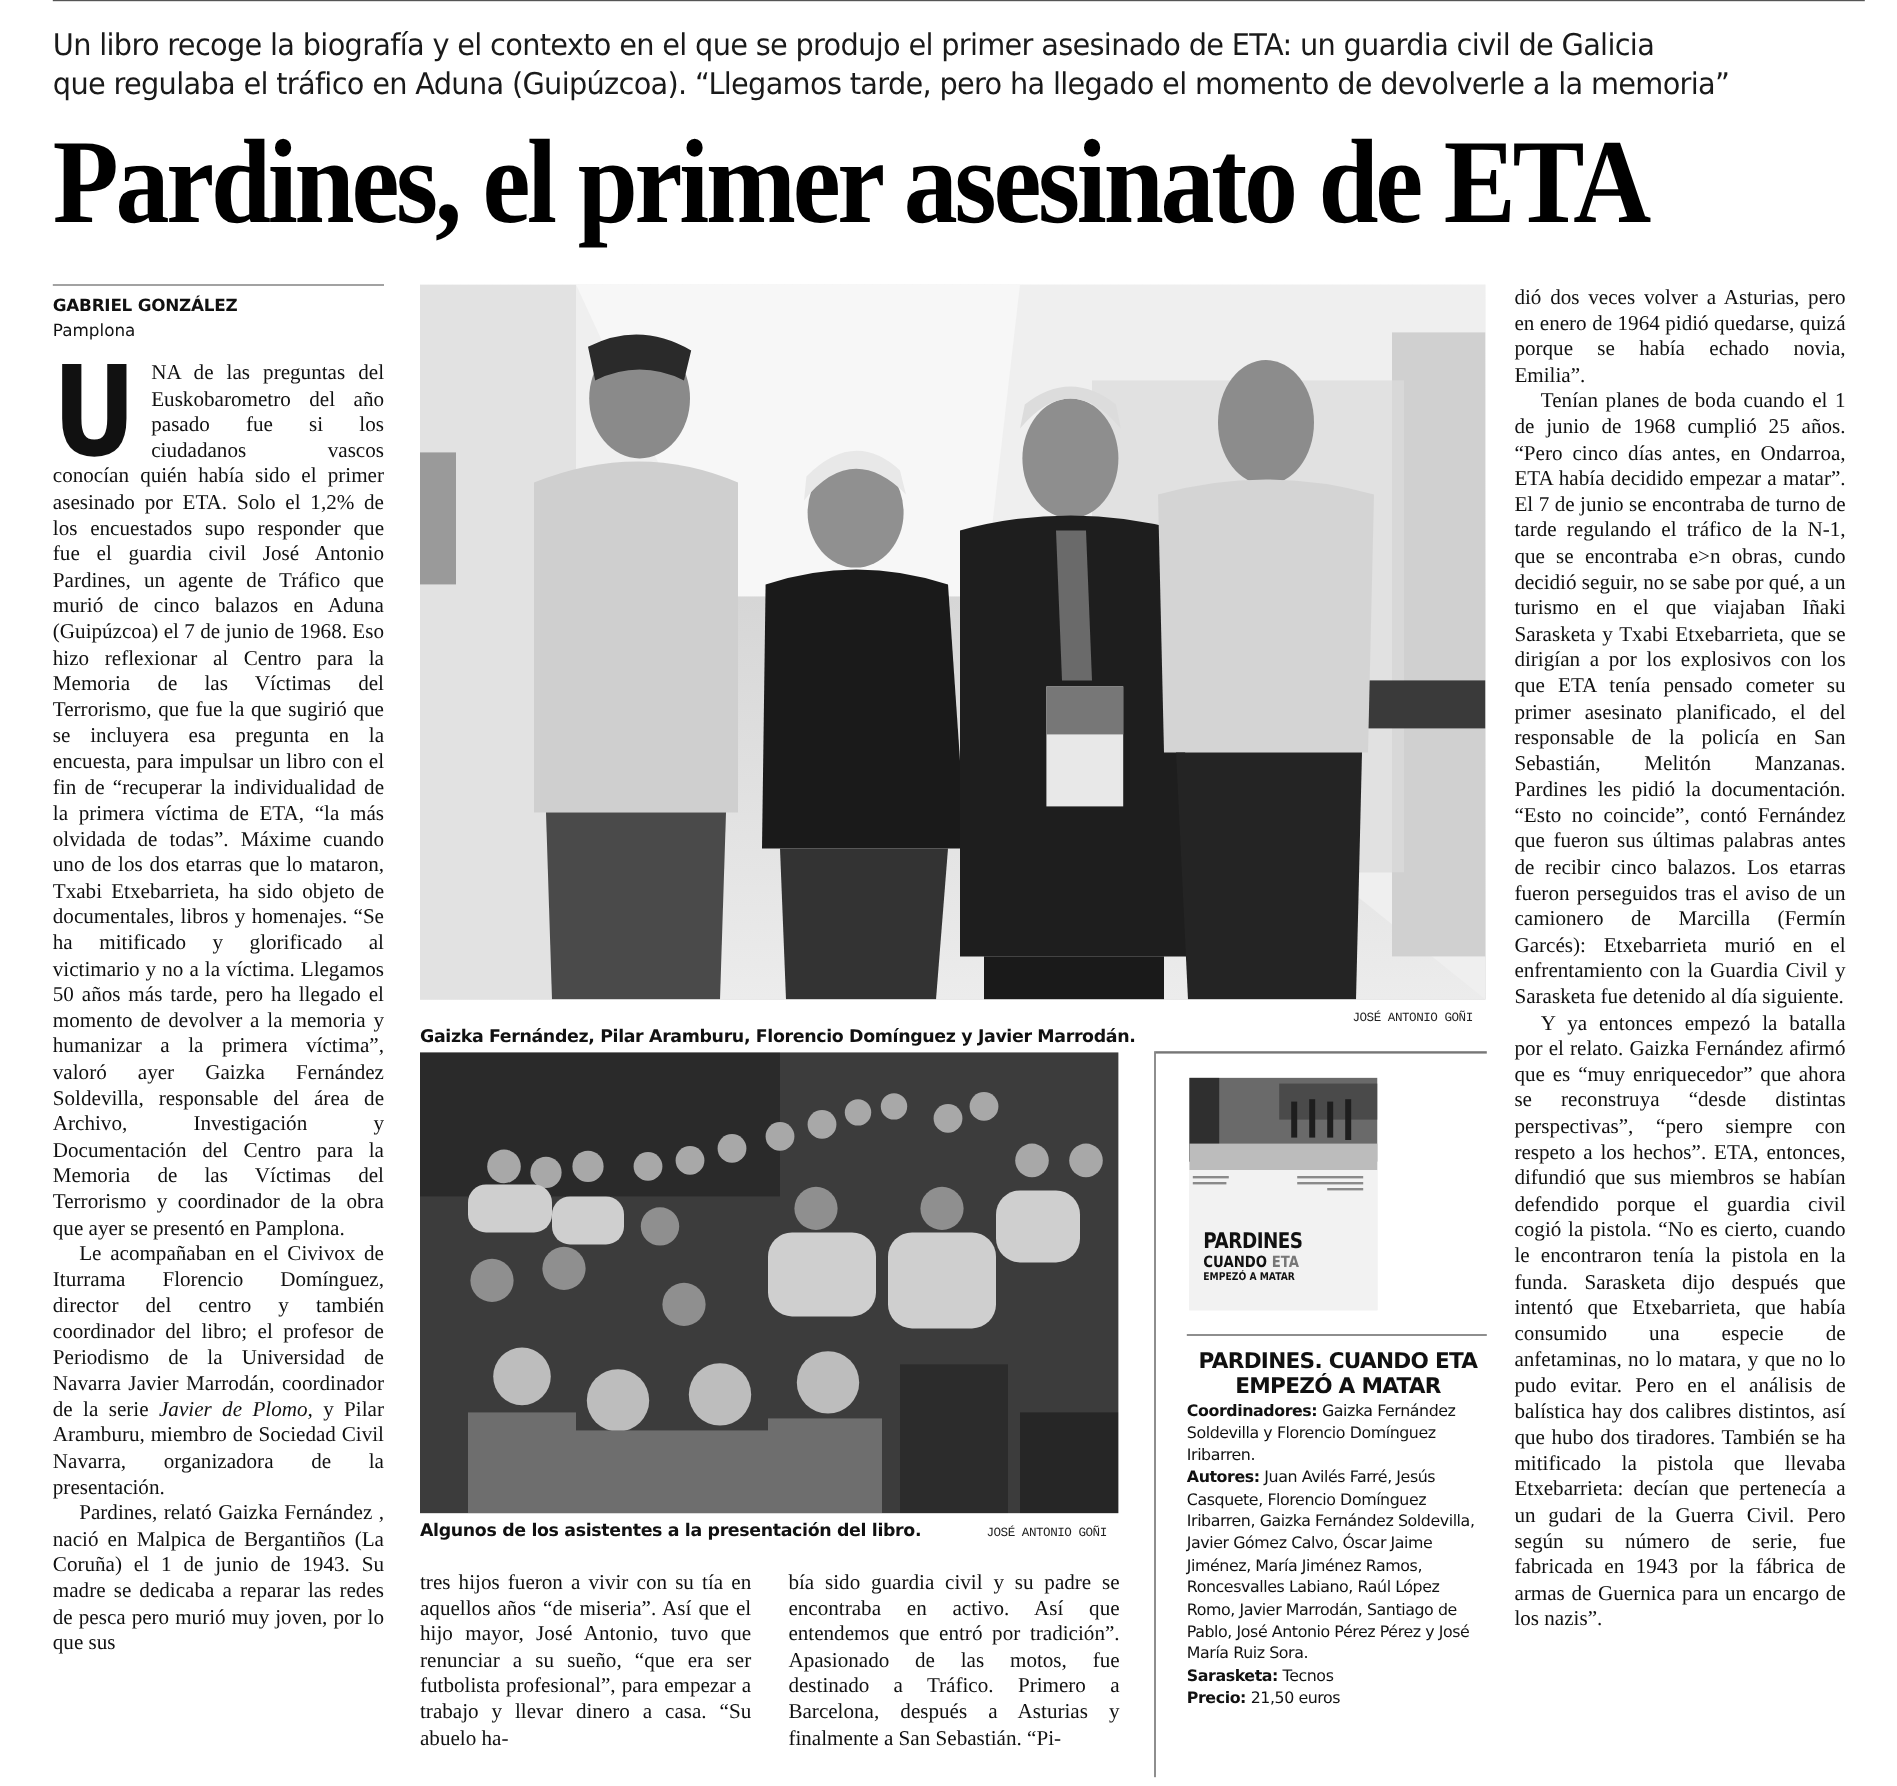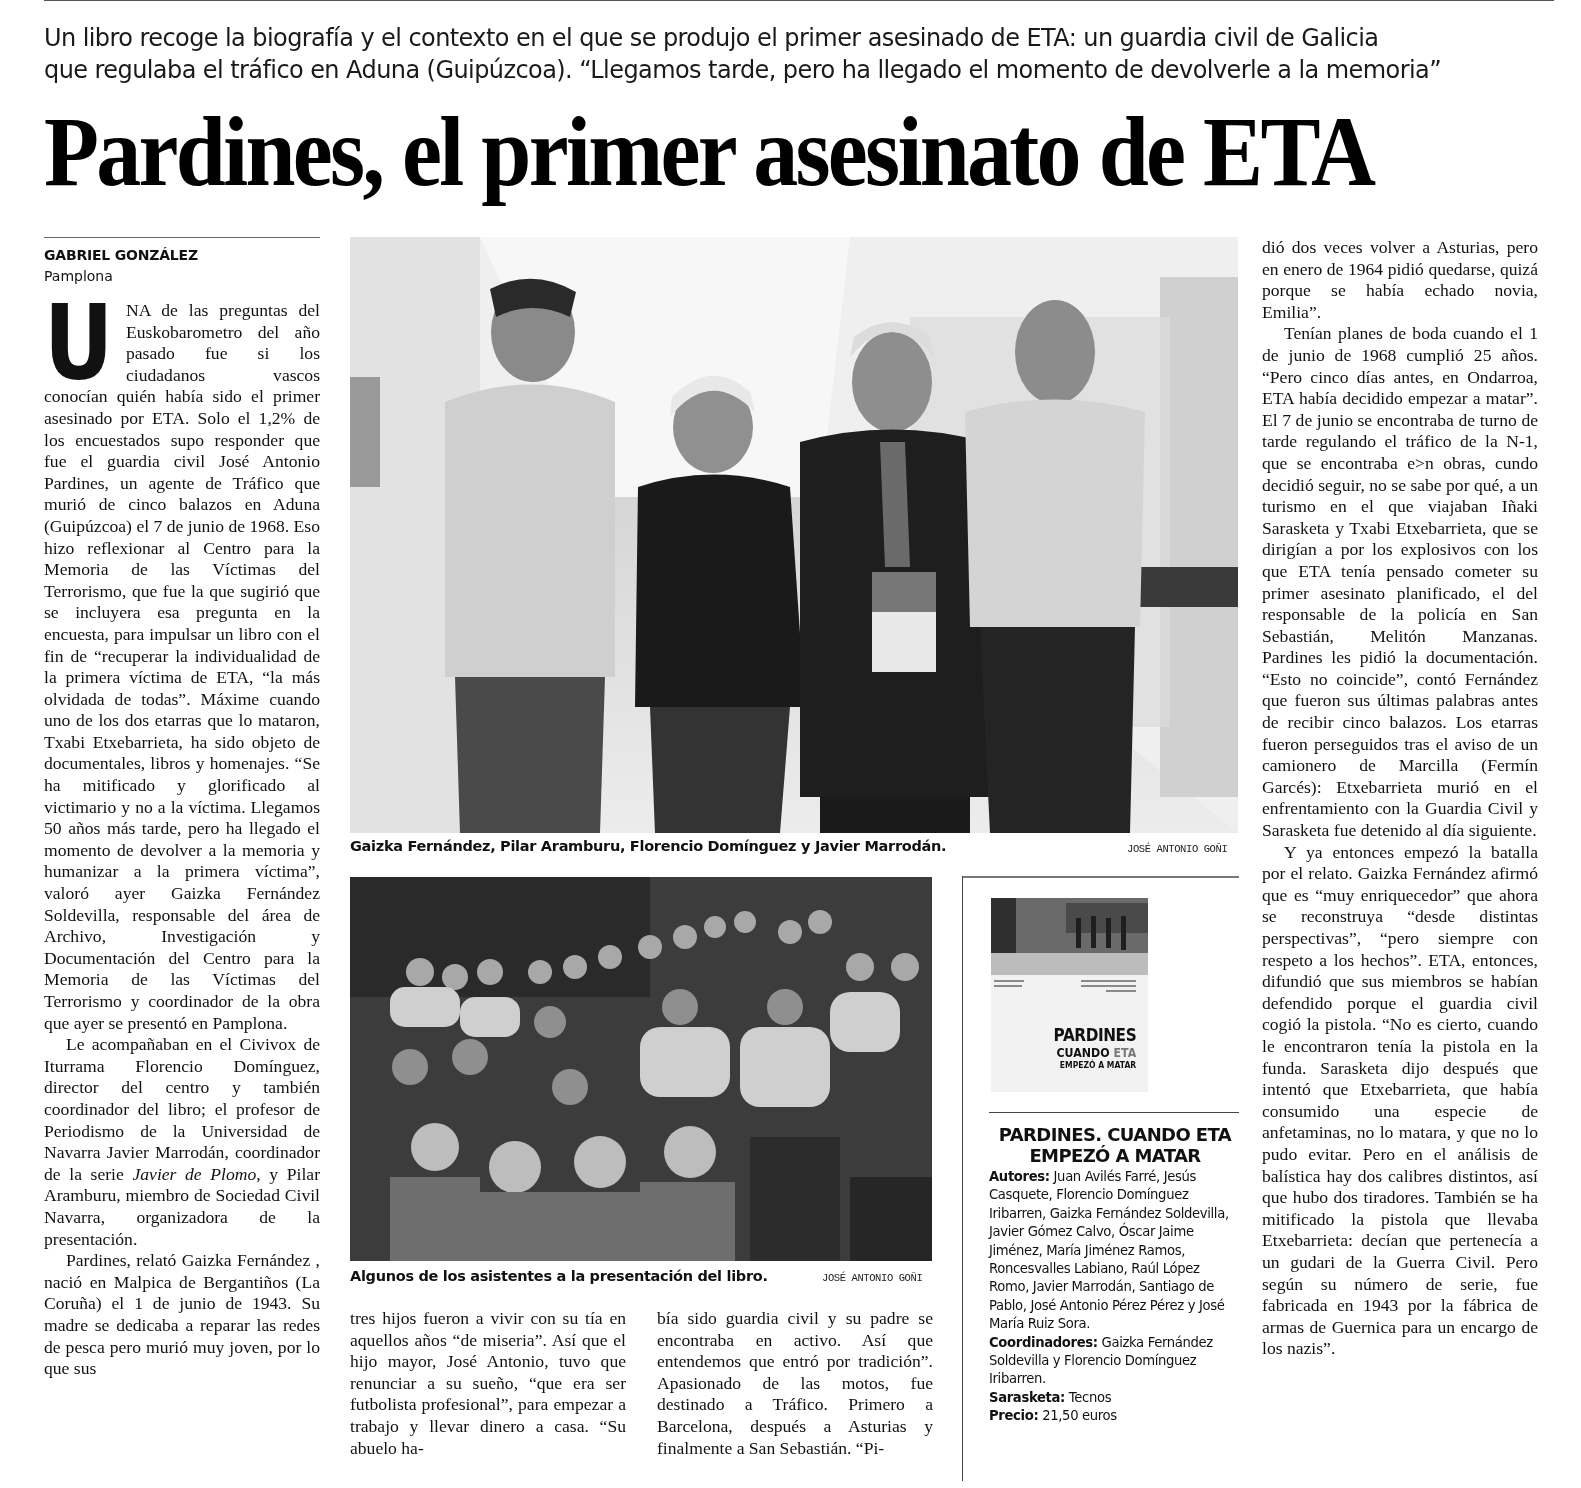--- a/index.html
+++ b/index.html
@@ -89,21 +89,21 @@
     <polygon points="530,205 555,205 560,330 535,330" fill="#6a6a6a"></polygon>
     <rect x="522" y="335" width="64" height="100" fill="#e8e8e8"></rect>
     <rect x="522" y="335" width="64" height="40" fill="#777"></rect>
     <rect x="470" y="560" width="150" height="36" fill="#1a1a1a"></rect>
 
     <ellipse cx="705" cy="115" rx="40" ry="52" fill="#8c8c8c"></ellipse>
     <path d="M615,175 Q705,150 795,175 L790,390 L620,390 Z" fill="#d4d4d4"></path>
     <path d="M630,390 L785,390 L780,596 L640,596 Z" fill="#242424"></path>
   </svg>
 </div>
-<div class="abs caption" style="left:350px; top:838px;text-align:right;">Gaizka Fernández, Pilar Aramburu, Florencio Domínguez y Javier Marrodán.</div>
+<div class="abs caption" style="left:350px; top:856px;text-align:right;">Gaizka Fernández, Pilar Aramburu, Florencio Domínguez y Javier Marrodán.</div>
 <div class="abs credit" style="left:1127px; top:843px;">JOSÉ ANTONIO GOÑI</div>
 
 <div class="abs photo2">
   <svg width="582" height="384" viewBox="0 0 582 384">
     <rect x="0" y="0" width="582" height="384" fill="#3c3c3c"></rect>
     <rect x="0" y="0" width="300" height="120" fill="#2a2a2a"></rect>
     <g fill="#a8a8a8">
       <circle cx="70" cy="95" r="14"></circle>
         <circle cx="105" cy="100" r="13"></circle>
         <circle cx="140" cy="95" r="13"></circle>
@@ -176,31 +176,31 @@
         </g>
       <rect x="0" y="55" width="157" height="22" fill="#bcbcbc"></rect>
       <g fill="#8a8a8a">
           <rect x="3" y="82" width="30" height="2"></rect>
           <rect x="3" y="87" width="28" height="2"></rect>
           <rect x="90" y="82" width="55" height="2"></rect>
           <rect x="90" y="87" width="55" height="2"></rect>
           <rect x="115" y="92" width="30" height="2"></rect>
         </g>
     </svg>
-    <div style="position:absolute; left:0; top:128px; width:157px; text-align:right; font-family:'DejaVu Sans', sans-serif; font-weight:bold; color:#111; line-height:1;">
+    <div style="position:absolute; left:0; top:128px; width:157px; text-align:left; font-family:'DejaVu Sans', sans-serif; font-weight:bold; color:#111; line-height:1;">
       <div style="font-size:18px; letter-spacing:-0.5px; transform:scaleX(0.85);">PARDINES</div>
       <div style="font-size:13px; margin-top:2px; transform:scaleX(0.85);"><span>CUANDO</span> <span style="color:#777;">ETA</span></div>
       <div style="font-size:9px; margin-top:2px; transform:scaleX(0.85);">EMPEZÓ A MATAR</div>
     </div>
   </div>
   <div class="rule2"></div>
   <div class="sidetext">
     <div class="sidetitle">PARDINES. CUANDO ETA EMPEZÓ A MATAR</div>
+    <div><span class="lbl">Coordinadores:</span> <span>Gaizka Fernández Soldevilla y Florencio Domínguez Iribarren.</span></div>
     <div><span class="lbl">Autores:</span> <span>Juan Avilés Farré, Jesús Casquete, Florencio Domínguez Iribarren, Gaizka Fernández Soldevilla, Javier Gómez Calvo, Óscar Jaime Jiménez, María Jiménez Ramos, Roncesvalles Labiano, Raúl López Romo, Javier Marrodán, Santiago de Pablo, José Antonio Pérez Pérez y José María Ruiz Sora.</span></div>
-    <div><span class="lbl">Coordinadores:</span> <span>Gaizka Fernández Soldevilla y Florencio Domínguez Iribarren.</span></div>
     <div><span class="lbl">Sarasketa:</span> <span>Tecnos</span></div>
     <div><span class="lbl">Precio:</span> <span>21,50 euros</span></div>
   </div>
 </div>
 
 <div class="col col5">
   <p class="first">dió dos veces volver a Asturias, pero en enero de 1964 pidió quedarse, quizá porque se había echado novia, Emilia”.</p>
   <p>Tenían planes de boda cuando el 1 de junio de 1968 cumplió 25 años. “Pero cinco días antes, en Ondarroa, ETA había decidido empezar a matar”. El 7 de junio se encontraba de turno de tarde regulando el tráfico de la N-1, que se encontraba e&gt;n obras, cundo decidió seguir, no se sabe por qué, a un turismo en el que viajaban Iñaki Sarasketa y Txabi Etxebarrieta, que se dirigían a por los explosivos con los que ETA tenía pensado cometer su primer asesinato planificado, el del responsable de la policía en San Sebastián, Melitón Manzanas. Pardines les pidió la documentación. “Esto no coincide”, contó Fernández que fueron sus últimas palabras antes de recibir cinco balazos. Los etarras fueron perseguidos tras el aviso de un camionero de Marcilla (Fermín Garcés): Etxebarrieta murió en el enfrentamiento con la Guardia Civil y Sarasketa fue detenido al día siguiente.</p>
   <p>Y ya entonces empezó la batalla por el relato. Gaizka Fernández afirmó que es “muy enriquecedor” que ahora se reconstruya “desde distintas perspectivas”, “pero siempre con respeto a los hechos”. ETA, entonces, difundió que sus miembros se habían defendido porque el guardia civil cogió la pistola. “No es cierto, cuando le encontraron tenía la pistola en la funda. Sarasketa dijo después que intentó que Etxebarrieta, que había consumido una especie de anfetaminas, no lo matara, y que no lo pudo evitar. Pero en el análisis de balística hay dos calibres distintos, así que hubo dos tiradores. También se ha mitificado la pistola que llevaba Etxebarrieta: decían que pertenecía a un gudari de la Guerra Civil. Pero según su número de serie, fue fabricada en 1943 por la fábrica de armas de Guernica para un encargo de los nazis”.</p>
 </div>

